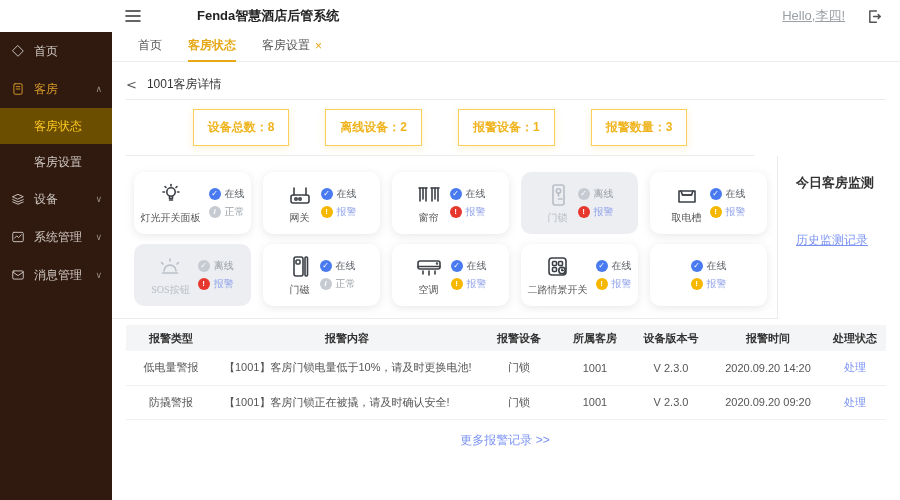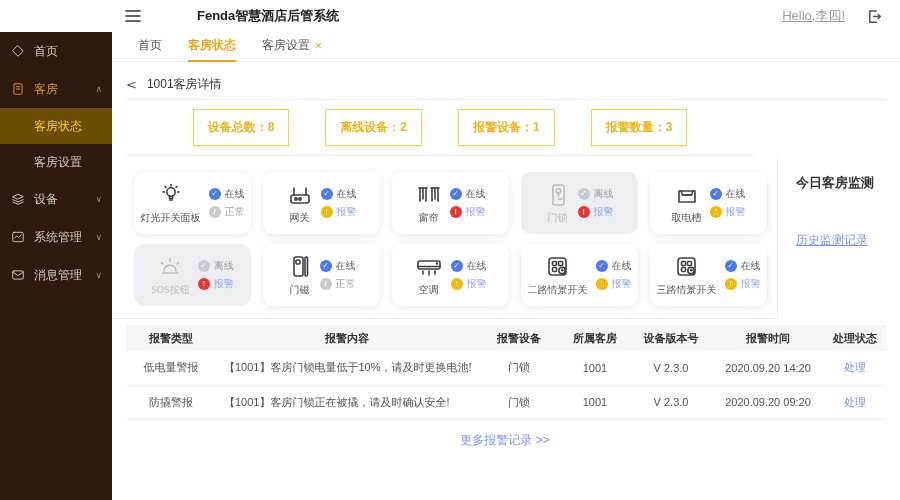--- a/index.html
+++ b/index.html
@@ -415,34 +415,20 @@
                   <span class="st-t">在线</span>
                 </div>
                 <div class="st st-alarm-yellow">
                   <span class="dot"></span>
                   <span class="st-t">报警</span>
                 </div>
               </div>
             </div>
 
             <div class="dev-card">
-              <div class="dev-left">
-                <div class="dev-ic">
-                  <svg width="26" height="26" viewBox="0 0 26 26" stroke="inherit">
-                    <rect x="4" y="4" width="17" height="17" rx="3"></rect>
-                    <rect x="7.5" y="7.5" width="4" height="4" rx="1"></rect>
-                    <rect x="13.5" y="7.5" width="4" height="4" rx="1"></rect>
-                    <rect x="7.5" y="13.5" width="4" height="4" rx="1"></rect>
-                    <circle cx="17" cy="16.5" r="3.2"></circle>
-                    <line x1="17" y1="15" x2="17" y2="16.5"></line>
-                    <line x1="17" y1="16.5" x2="18.3" y2="16.5"></line>
-                  </svg>
-                </div>
-                <div class="dev-name">三路情景开关</div>
-              </div>
               <div class="dev-sts">
                 <div class="st st-online">
                   <span class="dot"></span>
                   <span class="st-t">在线</span>
                 </div>
                 <div class="st st-alarm-yellow">
                   <span class="dot"></span>
                   <span class="st-t">报警</span>
                 </div>
               </div>

